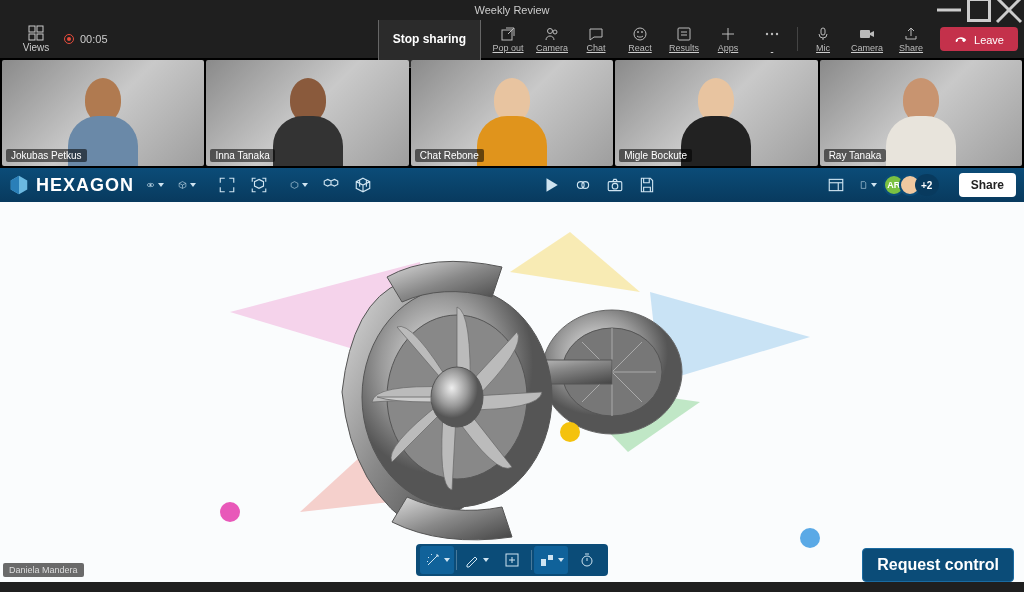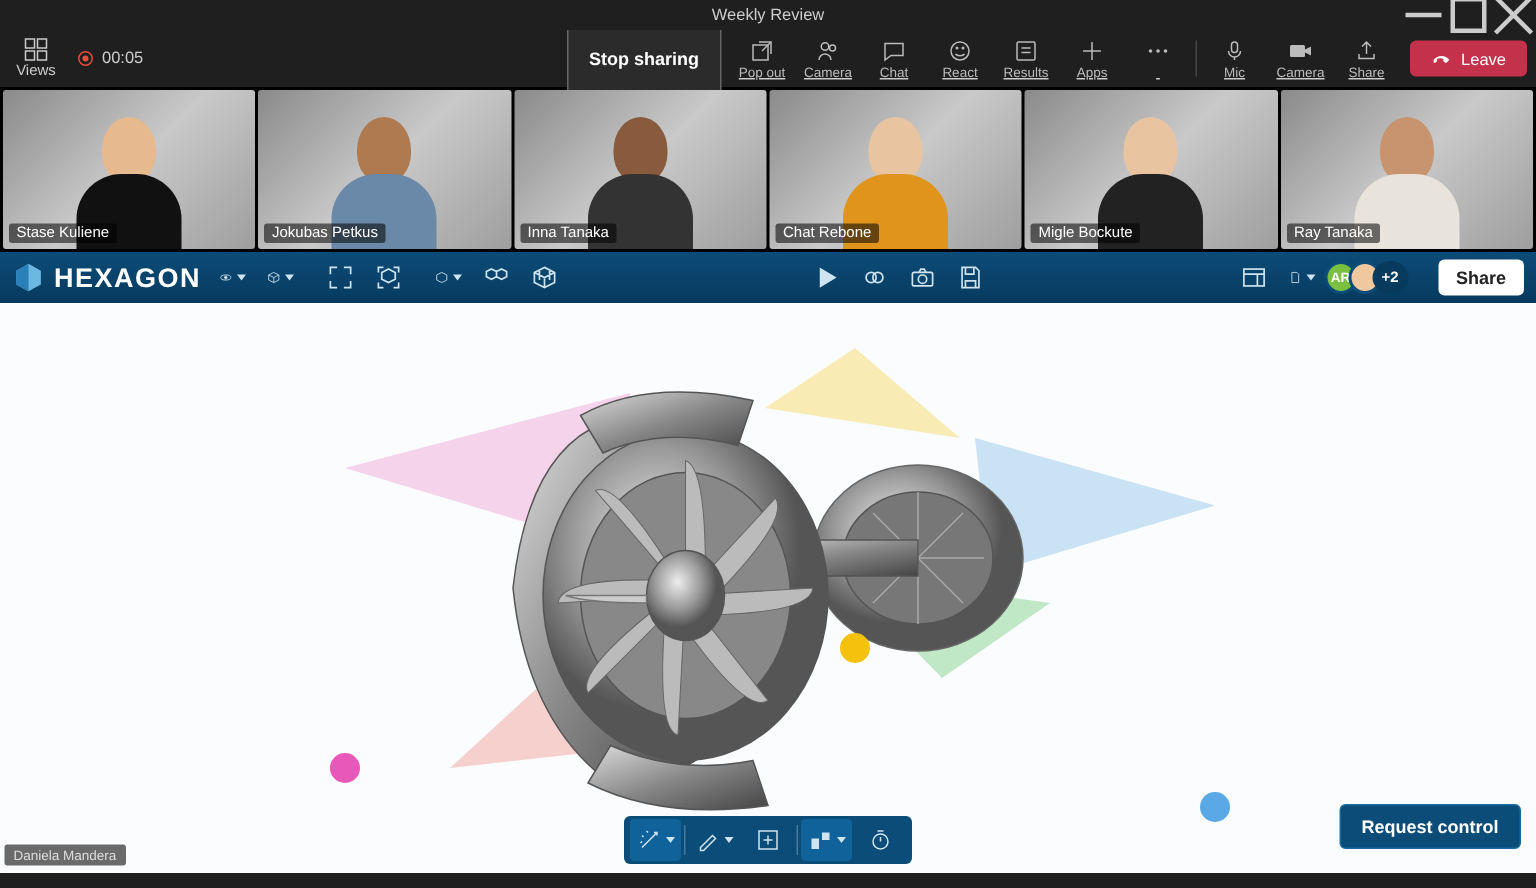--- a/index.html
+++ b/index.html
@@ -4,21 +4,21 @@
 <style>
 * { box-sizing: border-box; margin: 0; padding: 0; font-family: "Segoe UI", Arial, sans-serif; }
 body { width: 1024px; height: 592px; background: #1f1f1f; overflow: hidden; position: relative; }
 
 
 .titlebar { height: 20px; background: #1f1f1f; display: flex; align-items: center; justify-content: center; position: relative; color: #ccc; font-size: 11px; }
 .win-controls { position: absolute; right: 0; top: 0; display: flex; }
 .win-btn { width: 30px; height: 20px; display: flex; align-items: center; justify-content: center; color: #ccc; font-size: 10px; }
 
 
-.toolbar { height: 38px; background: #1f1f1f; display: flex; align-items: center; padding: 0 6px; color: #ccc; font-size: 10px; }
+.toolbar { height: 38px; background: #1f1f1f; display: flex; align-items: center; padding: 0 6px; color: #ccc; font-size: 10px; margin-left: 12px; }
 .views-btn { display: flex; flex-direction: column; align-items: center; width: 36px; gap:1px;}
 .views-btn svg { width: 16px; height: 16px; }
 .rec { margin: 0 10px; display: flex; align-items: center; gap: 6px; font-size: 11px; }
 .rec-dot { width: 10px; height: 10px; border: 1px solid #e74c3c; border-radius: 50%; position: relative; }
 .rec-dot::after{content:"";position:absolute;left:2px;top:2px;width:4px;height:4px;background:#e74c3c;border-radius:50%;}
 .stop-sharing { margin-left: auto; margin-right: 6px; padding: 21px 14px; border: 1px solid #666; border-radius: 4px; background: #2b2b2b; color: #fff; font-size: 12px; font-weight: 600; }
 .tool-group { display: flex; gap: 2px; text-decoration: underline; }
 .tool-item { display: flex; flex-direction: column; align-items: center; width: 42px; padding: 2px 0; gap:1px; color:#bbb;}
 .tool-item svg { width: 16px; height: 16px; }
 .tool-item span { font-size: 9px; }
@@ -59,21 +59,21 @@
 .node.blue{background:#5aa9e6;left:800px;top:326px;}
 .beam{position:absolute;pointer-events:none;}
 
 
 .presenter-name{position:absolute;left:3px;bottom:5px;background:rgba(80,80,80,.85);color:#ddd;font-size:9px;padding:2px 6px;border-radius:2px;}
 .bottom-toolbar{position:absolute;left:50%;transform:translateX(-50%);bottom:6px;background:#0b4c78;border-radius:4px;display:flex;align-items:center;height:32px;padding:0 4px;gap:2px;}
 .bt-item{width:34px;height:28px;display:flex;align-items:center;justify-content:center;color:#cfe4f1;border-radius:3px;position:relative;}
 .bt-item.accent{background:#10629a;}
 .bt-item svg{width:16px;height:16px;}
 .bt-sep{width:1px;height:20px;background:rgba(255,255,255,.25);}
-.request-control{position:absolute;right:10px;bottom:16px;background:#0b4c78;color:#fff;border:1px solid #1a6aa0;border-radius:4px;padding:7px 14px;font-size:12px;font-weight:600;}
+.request-control{position:absolute;right:10px;bottom:0;background:#0b4c78;color:#fff;border:1px solid #1a6aa0;border-radius:4px;padding:7px 14px;font-size:16px;font-weight:600;}
 .chev::after{content:"";display:inline-block;width:0;height:0;border-left:3px solid transparent;border-right:3px solid transparent;border-top:4px solid #cfe4f1;margin-left:3px;vertical-align:middle;}
 </style>
 </head>
 <body>
 
 <div class="titlebar">
   <span>Weekly Review</span>
   <div class="win-controls">
     <div class="win-btn">
         <svg viewBox="0 0 10 10">
@@ -195,27 +195,20 @@
 
   <div class="leave">
     <svg viewBox="0 0 16 16" fill="currentColor">
         <path d="M2 9c3-4 9-4 12 0l-2 2c-.5.5-1 .3-1.5 0l-1-1c-.3-.3-.3-.8 0-1 .2-.2.2-.5 0-.6-1.5-.8-3.5-.8-5 0-.2.1-.2.4 0 .6.3.2.3.7 0 1l-1 1c-.5.3-1 .5-1.5 0L2 9z"></path>
       </svg>
     <span>Leave</span>
   </div>
 </div>
 
 <div class="video-row">
-  <div class="video-tile bg-office">
-    <div class="person" style="--skin:#e6b98f;--shirt:#111">
-        <div class="head"></div>
-        <div class="body"></div>
-      </div>
-    <div class="name">Stase Kuliene</div>
-  </div>
   <div class="video-tile bg-office">
     <div class="person" style="--skin:#b07a50;--shirt:#6a89a8">
         <div class="head"></div>
         <div class="body"></div>
       </div>
     <div class="name">Jokubas Petkus</div>
   </div>
   <div class="video-tile bg-office">
     <div class="person" style="--skin:#8a5a3c;--shirt:#333">
         <div class="head"></div>

